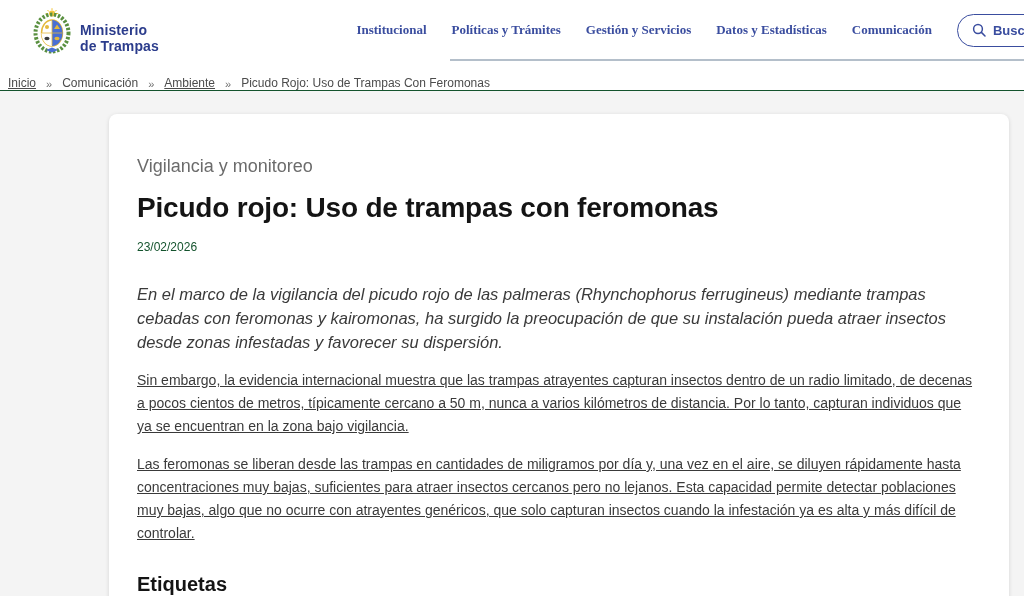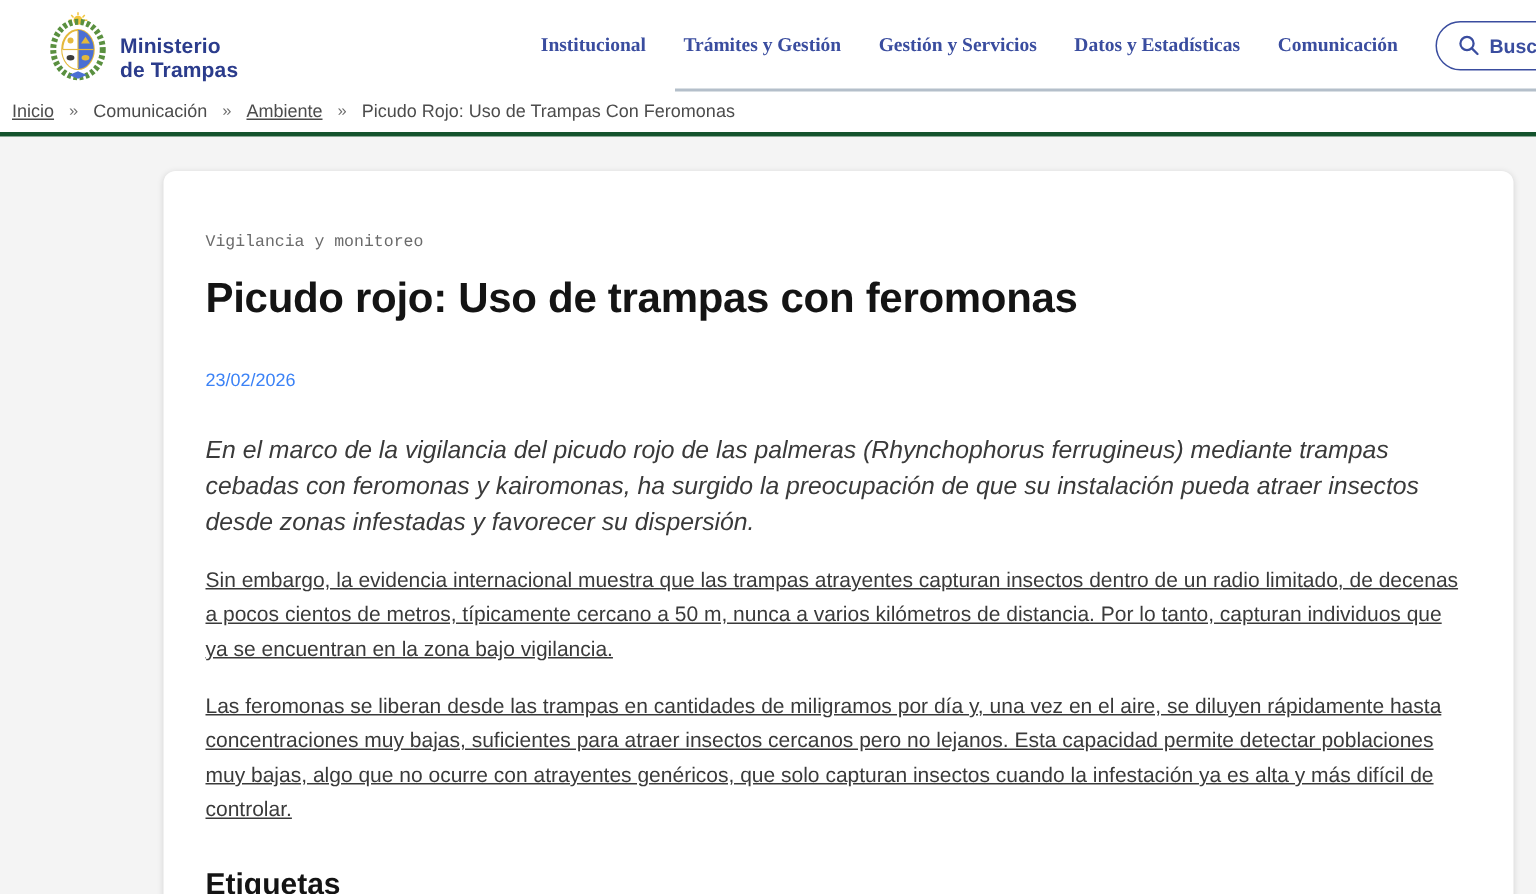--- a/index.html
+++ b/index.html
@@ -25,38 +25,38 @@
   }
   .search-pill {
     display: flex; align-items: center; gap: 7px;
     border: 1.5px solid #3a4d9f; border-radius: 20px;
     background: #fff; color: #3a4d9f;
     font-size: 13px; font-weight: 700;
     padding: 8px 18px 8px 14px; cursor: pointer; white-space: nowrap;
   }
   .nav-underline { position: absolute; left: 450px; right: 0; top: 59px; height: 2px; background: #b4bfca; }
   .breadcrumb {
-    background: #fff; height: 31px; display: flex; align-items: center;
+    background: #fff; height: 31px; display: flex; align-items: flex-end;
     padding-left: 8px; gap: 10px; font-size: 12px; color: #4c4c4c;
-    border-bottom: 3px solid #14532d;
+    border-bottom: 1px solid #14532d;
   }
   .breadcrumb a { color: #4c4c4c; text-decoration: underline; cursor: pointer; }
   .crumb { white-space: nowrap; }
   .crumb-sep { color: #6e6e6e; font-size: 11px; }
   
   .main { padding-top: 23px; }
   .card {
     width: 900px; margin-left: 109px; min-height: 465px;
     background: #fff; border-radius: 8px;
     box-shadow: 0 1px 4px rgba(0,0,0,0.13);
     padding: 42px 28px 42px 28px;
   }
-  .category { font-size: 11px; color: #6b6b6b; font-family: Liberation Mono, monospace; }
+  .category { font-size: 18px; color: #6b6b6b; }
   .title { margin-top: 15px; font-size: 28px; font-weight: 700; color: #141414; letter-spacing: -0.2px; }
-  .date { margin-top: 31px; font-size: 12px; color: #3b82f6; }
+  .date { margin-top: 16px; font-size: 12px; color: #14532d; }
   .lead { margin-top: 28px; font-size: 16.5px; line-height: 24px; color: #3a3a3a; max-width: 833px; font-style: italic; }
   .para { margin-top: 15px; font-size: 14px; line-height: 23px; color: #3a3a3a; max-width: 836px; text-decoration: underline; }
   .tags-heading { margin-top: 28px; font-size: 20px; font-weight: 700; color: #141414; }
 </style>
 </head>
 <body>
 
 <header class="header">
   <div class="header-top">
     <div class="brand">
@@ -91,21 +91,21 @@
         <path d="M 14 42 L 20 39.5 L 26 42 L 20 44.5 Z" fill="#4a6fd4"></path>
       </svg>
       <div class="wordmark">
         <div>Ministerio</div>
         <div>de Trampas</div>
       </div>
     </div>
 
     <nav class="nav">
       <a class="nav-link">Institucional</a>
-      <a class="nav-link">Trámites y Gestión</a>
+      <a class="nav-link">Políticas y Trámites</a>
       <a class="nav-link">Gestión y Servicios</a>
       <a class="nav-link">Datos y Estadísticas</a>
       <a class="nav-link">Comunicación</a>
       <button class="search-pill">
         <svg width="14" height="14" viewBox="0 0 14 14">
           <circle cx="6" cy="6" r="4.4" fill="none" stroke="#3a4d9f" stroke-width="1.5"></circle>
           <line x1="9.4" y1="9.4" x2="13" y2="13" stroke="#3a4d9f" stroke-width="1.5" stroke-linecap="round"></line>
         </svg>
         <span>Buscar</span>
       </button>

